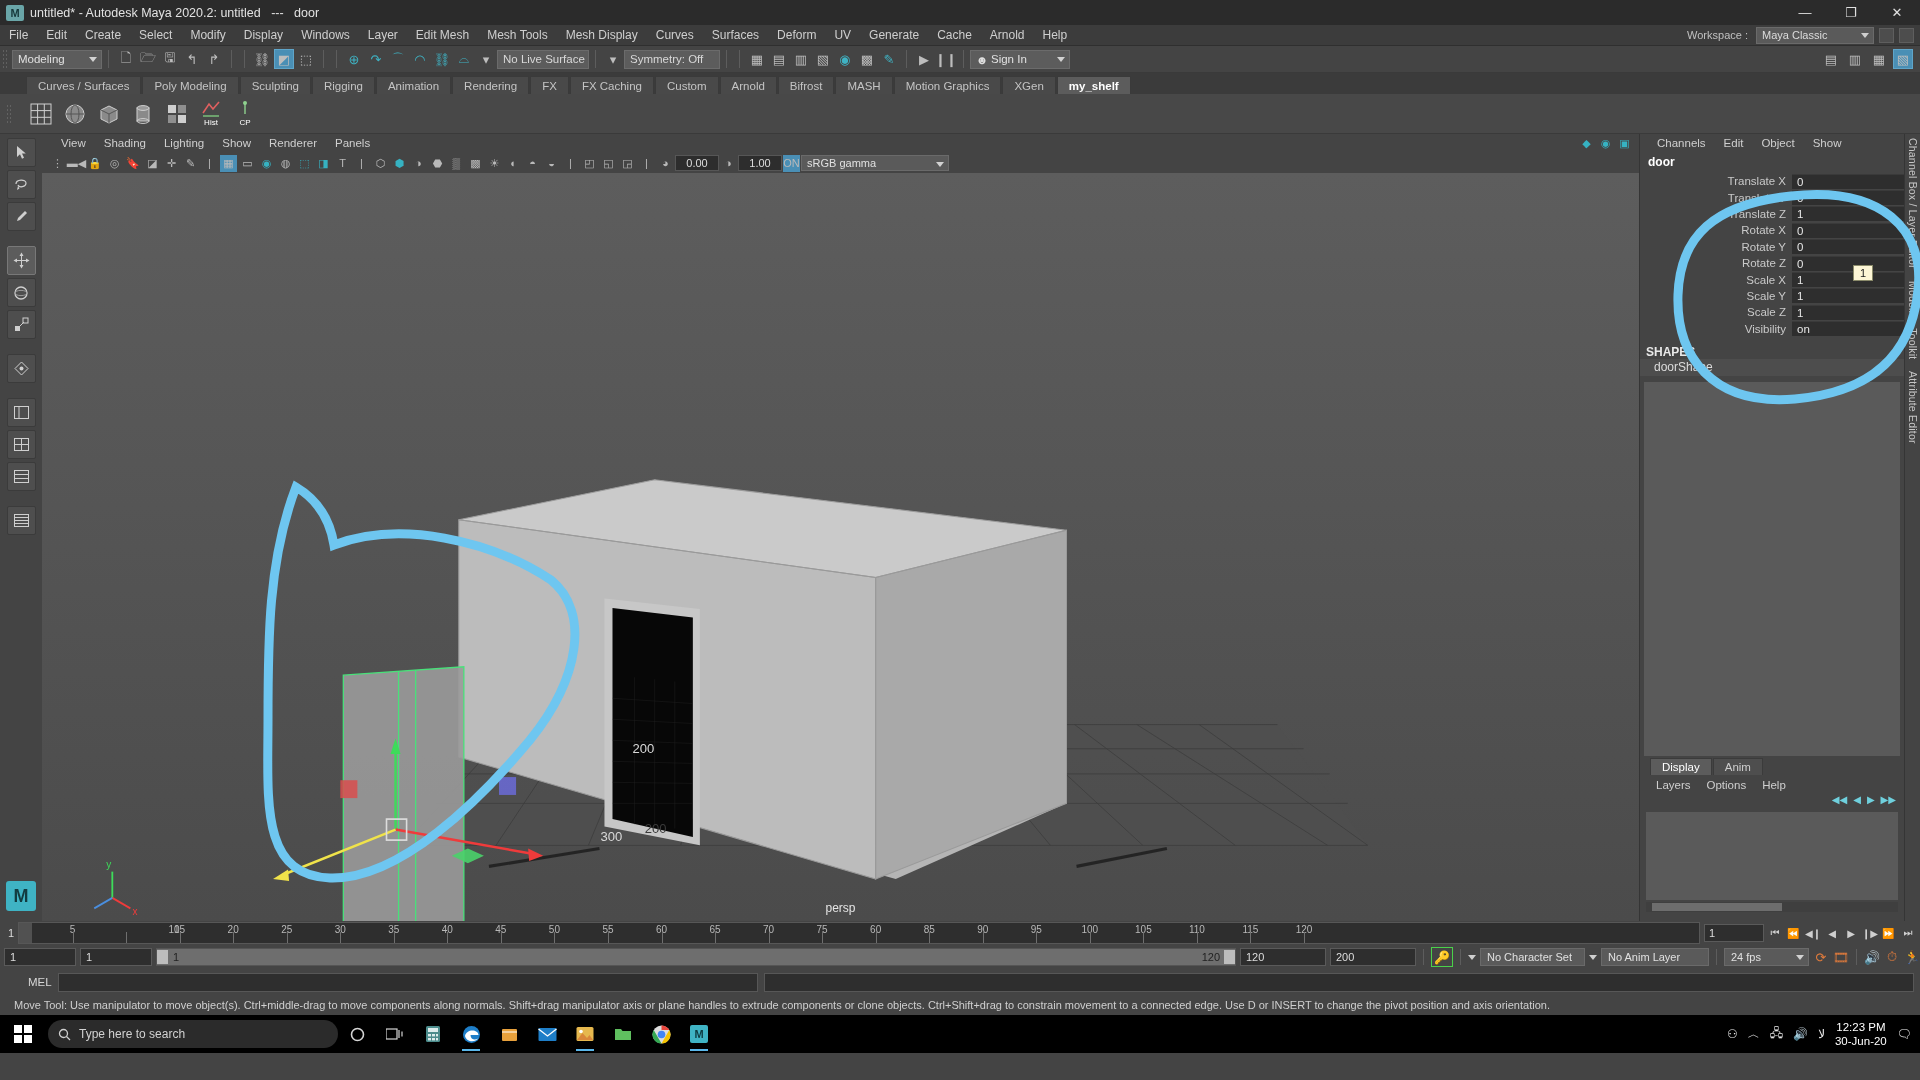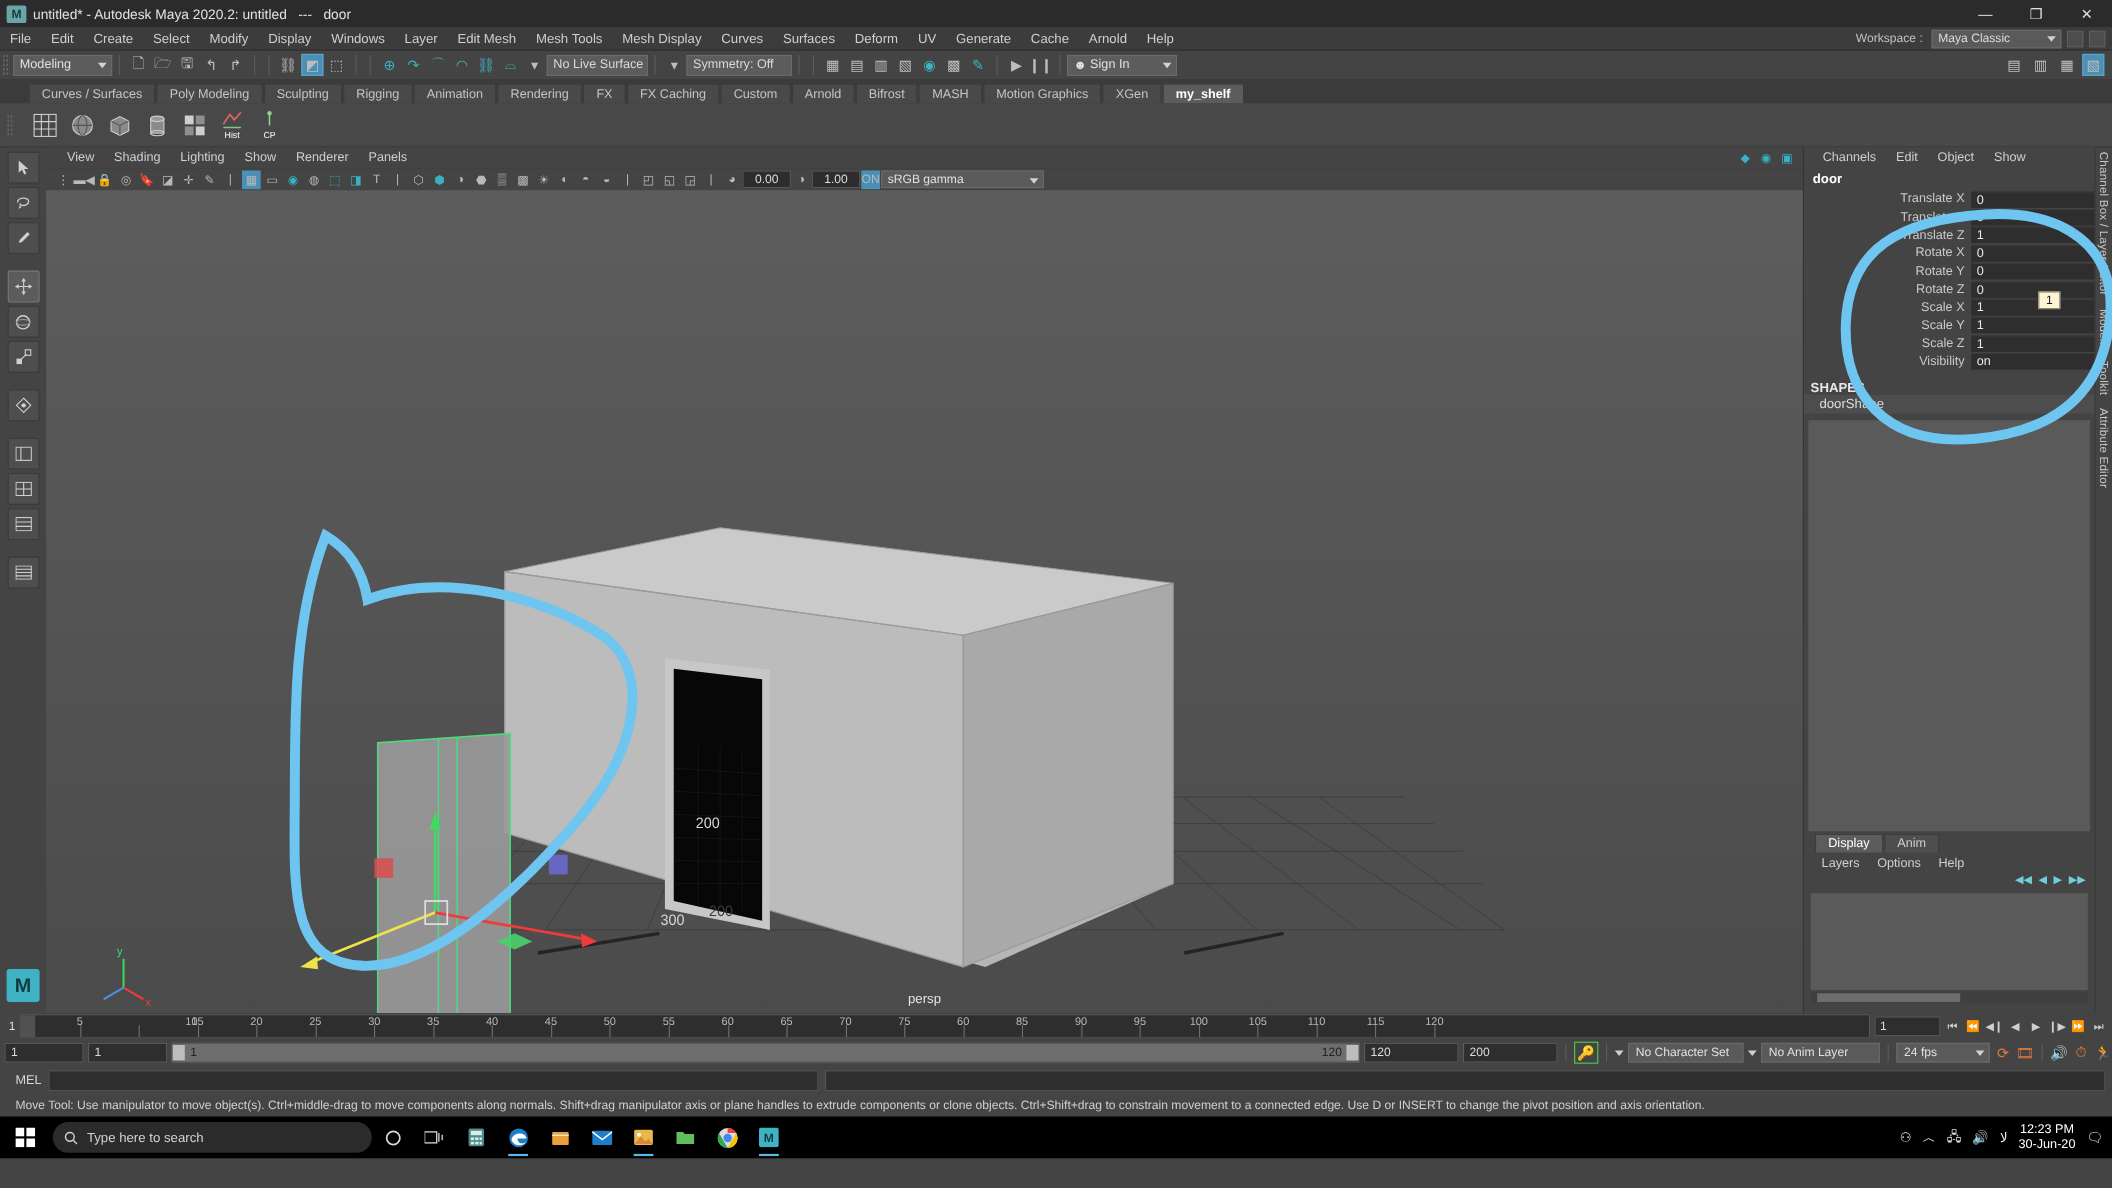--- a/index.html
+++ b/index.html
@@ -157,21 +157,21 @@
      position:relative; display:flex; align-items:center; }
   .range-handle{ width:11px; height:14px; background:#bdbdbd; }
   #rangebar-inner{ flex:1; font-size:11px; color:#222; padding-left:5px; }
   #range-max{ font-size:11px; color:#222; padding-right:4px; }
   .gsel{ height:18px; background:#5a5a5a; border:1px solid #6a6a6a; font-size:11px;
      color:#e0e0e0; padding-left:6px; line-height:16px; position:relative; }
   .caret-sm{ width:0;height:0;border-left:4px solid transparent;border-right:4px solid transparent;
      border-top:5px solid #cfcfcf; }
 
   
-  #cmdline{ height:26px; background:#444; display:flex; align-items:center; padding-left:14px; gap:6px; }
+  #cmdline{ height:26px; background:#444; display:flex; align-items:center; padding-left:28px; gap:6px; }
   #mel-lbl{ font-size:11.5px; color:#d6d6d6; }
   #mel-input{ width:700px; height:19px; background:#2e2e2e; border:1px solid #575757; }
   #mel-output{ flex:1; height:19px; background:#2e2e2e; border:1px solid #575757; margin-right:6px; }
 
   
   #helpline{ height:20px; background:#444; display:flex; align-items:center;
      padding-left:14px; font-size:11px; color:#cfcfcf; }
 
   
   #taskbar{ height:38px; background:#000000; display:flex; align-items:center; }

